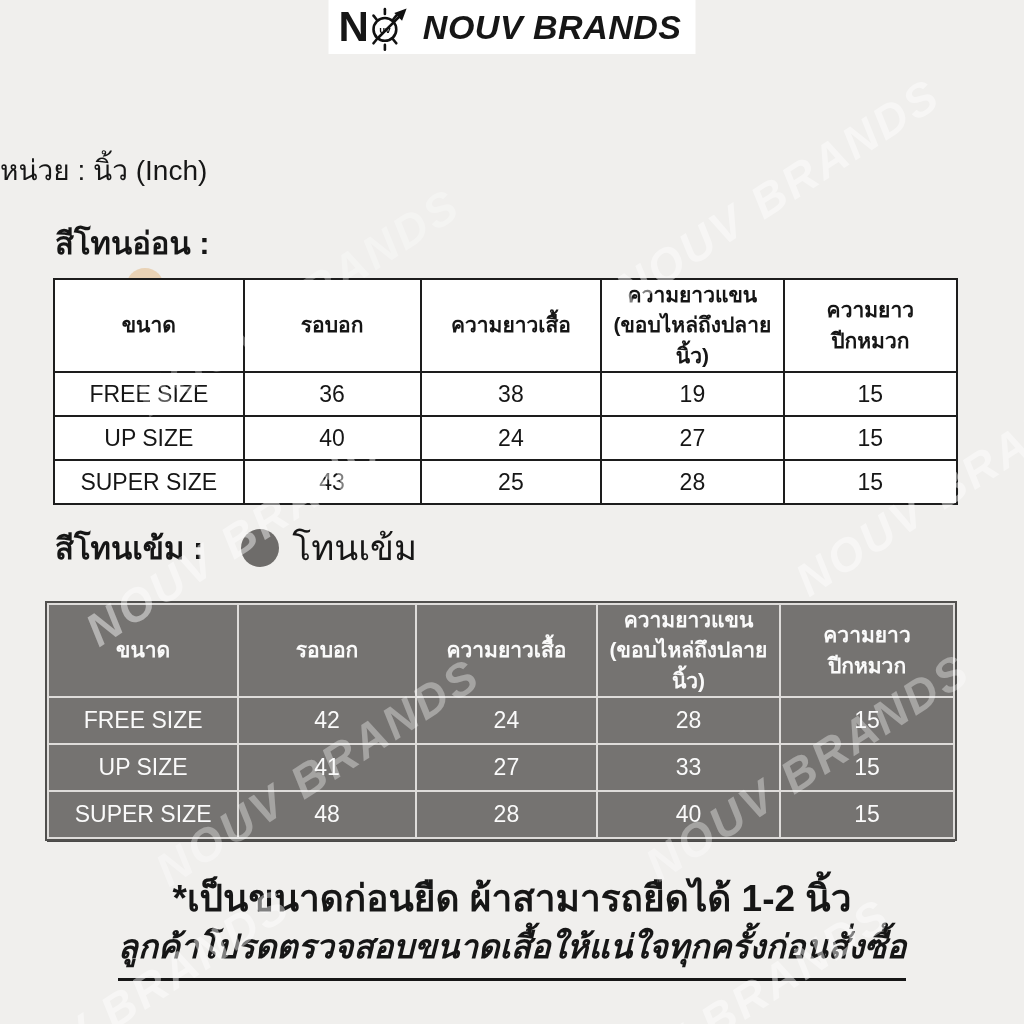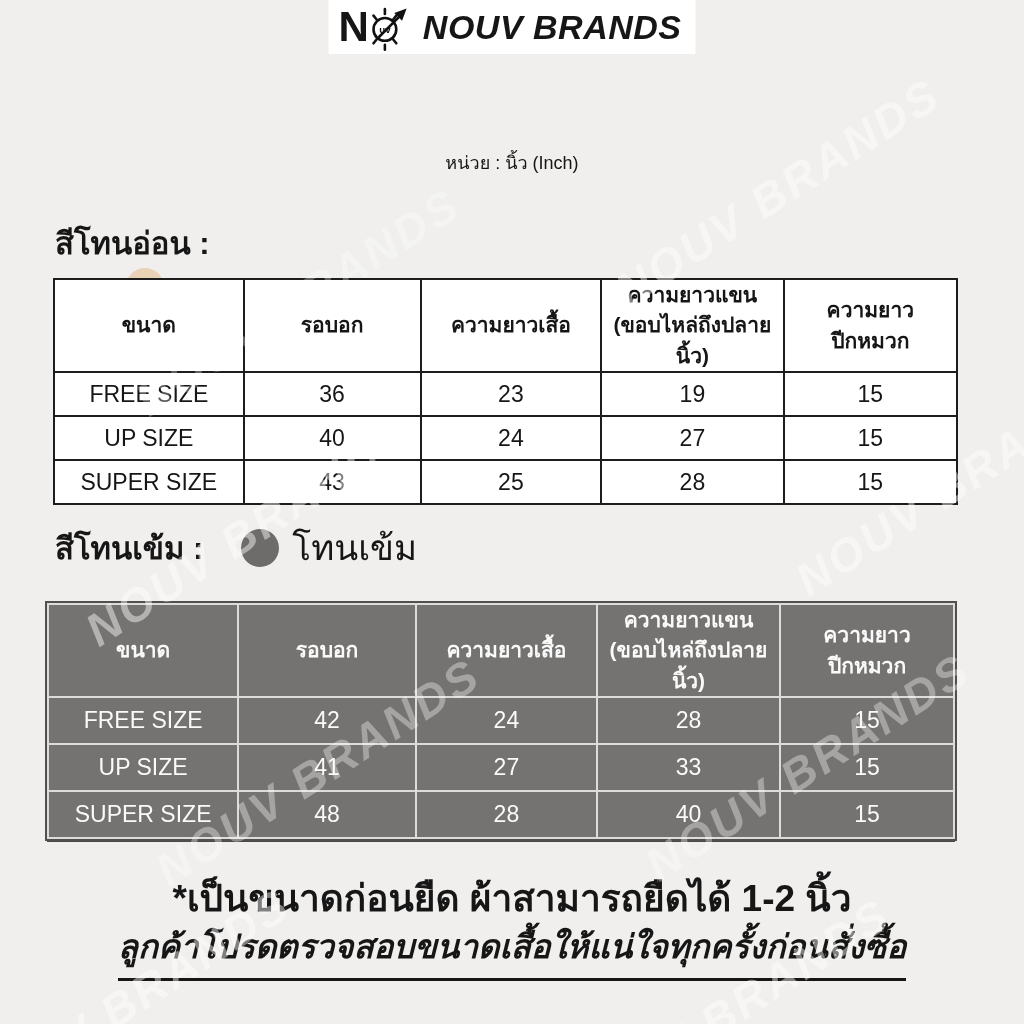--- a/index.html
+++ b/index.html
@@ -54,22 +54,22 @@
     left: 0; width: 100%;
     text-align: center;
     font-size: 52px;
     font-weight: 800;
     line-height: 1.15;
   }
   .subtitle {
     position: absolute;
     top: 148px;
     left: 0; width: 100%;
-    text-align: center;
-    font-size: 18px;
+    text-align: left;
+    font-size: 28px;
     font-weight: 400;
   }
 
   
   .section-row {
     position: absolute;
     left: 55px;
     display: flex;
     align-items: center;
   }
@@ -246,21 +246,21 @@
         <th>
           <span class="hdr-line">ความยาว</span>
           <span class="hdr-line">ปีกหมวก</span>
         </th>
       </tr>
     </thead>
     <tbody>
       <tr>
         <td>FREE SIZE</td>
         <td>36</td>
-        <td>23</td>
+        <td>38</td>
         <td>19</td>
         <td>15</td>
       </tr>
       <tr>
         <td>UP SIZE</td>
         <td>40</td>
         <td>24</td>
         <td>27</td>
         <td>15</td>
       </tr>

